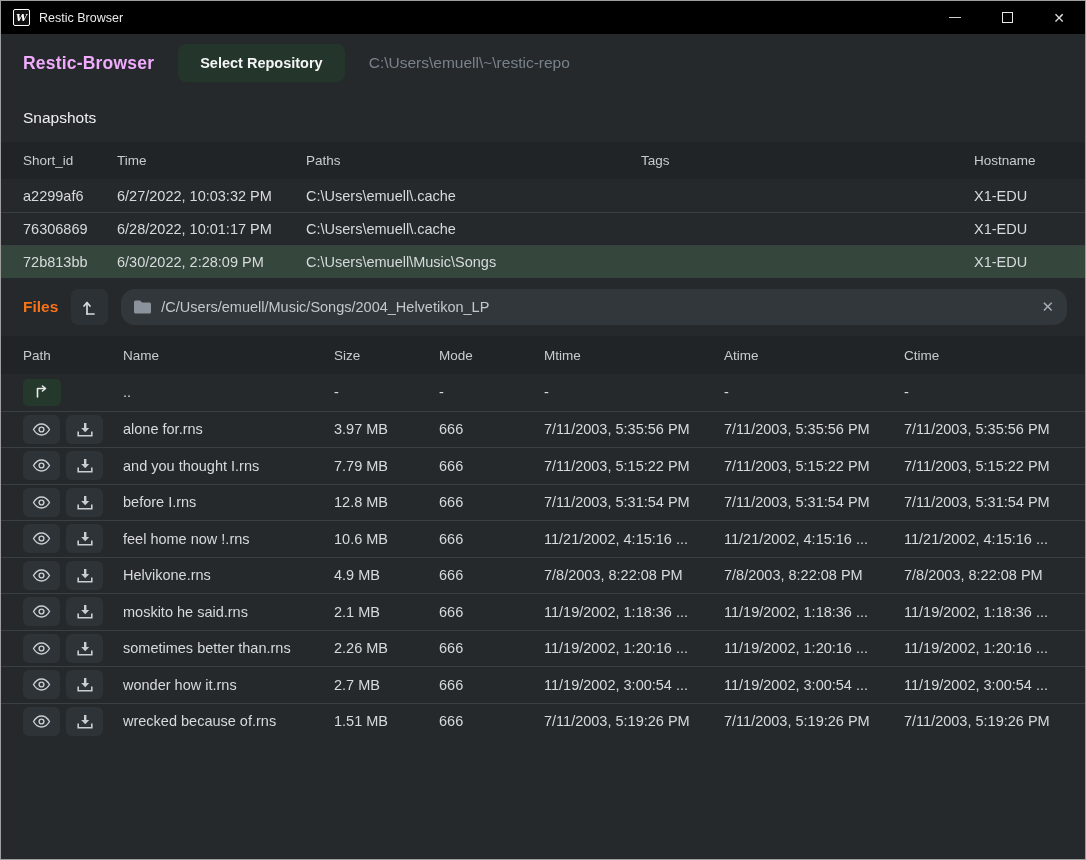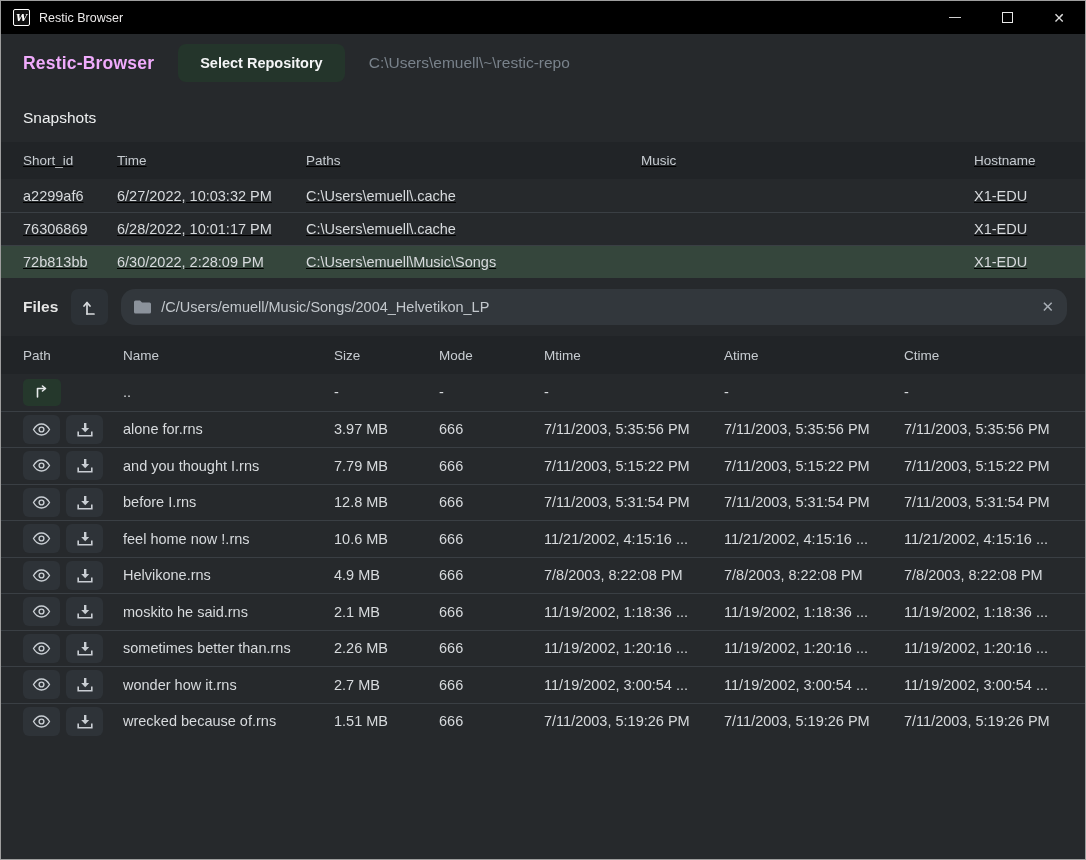--- a/index.html
+++ b/index.html
@@ -50,41 +50,41 @@
     color: #eef0f1; font-size: 15.5px; font-weight: normal;
     padding: 17px 22px 15px 22px;
   }
   
   .thead { background: #212427; }
   .hcell {
     color: #c7ccd1; font-size: 13.5px;
     display: flex; align-items: center;
     white-space: nowrap; overflow: hidden;
   }
-  .snap-grid { display: grid; grid-template-columns: 94px 189px 335px 333px 1fr; padding: 0 0 0 22px; text-decoration: underline; }
+  .snap-grid { display: grid; grid-template-columns: 94px 189px 335px 333px 1fr; padding: 0 0 0 22px; }
   .files-grid { display: grid; grid-template-columns: 100px 211px 105px 105px 180px 180px 1fr; padding: 0 0 0 22px; text-align: right; }
   .snap-grid.thead { height: 37px; }
   .files-grid.thead { height: 38px; }
   .trow { border-top: 1px solid #3a3f44; }
   .snap-grid.trow { height: 33px; }
   .files-grid.trow { height: 36.5px; }
   .trow:first-child { border-top: none; }
   .cell {
     color: #d7dadd; font-size: 14.5px;
     display: flex; align-items: center;
     white-space: nowrap; overflow: hidden;
     padding-right: 10px;
   }
   .trow.selected { background: #35463c; text-align: right; }
   
   .files-bar {
     display: flex; align-items: center;
     padding: 11px 18px 11px 22px; gap: 13px; flex: 0 0 auto;
   }
-  .files-label { color: #e5e5e5; font-size: 15.5px; font-weight: bold; }
+  .files-label { color: #f97316; font-size: 15.5px; font-weight: bold; }
   .levelup-btn {
     width: 37px; height: 36px; border-radius: 7px;
     background: #2c3136; border: none; cursor: pointer;
     display: flex; align-items: center; justify-content: center;
   }
   .path-bar {
     flex: 1; height: 36px; background: #32373c; border-radius: 14px;
     display: flex; align-items: center; gap: 10px; padding: 0 13px;
   }
   .path-text { color: #c3c8cd; font-size: 14.5px; flex: 1; white-space: nowrap; overflow: hidden; }
@@ -131,21 +131,21 @@
     <span class="app-title">Restic-Browser</span>
     <button class="btn-select-repo">Select Repository</button>
     <span class="repo-path">C:\Users\emuell\~\restic-repo</span>
   </div>
 
   <div class="section-title">Snapshots</div>
   <div class="snap-grid thead" id="snap-head">
       <div class="hcell">Short_id</div>
       <div class="hcell">Time</div>
       <div class="hcell">Paths</div>
-      <div class="hcell">Music</div>
+      <div class="hcell">Tags</div>
       <div class="hcell">Hostname</div>
     </div>
   <div id="snap-rows">
       <div class="snap-grid trow">
         <div class="cell">a2299af6</div>
         <div class="cell">6/27/2022, 10:03:32 PM</div>
         <div class="cell">C:\Users\emuell\.cache</div>
         <div class="cell"></div>
         <div class="cell">X1-EDU</div>
       </div>

